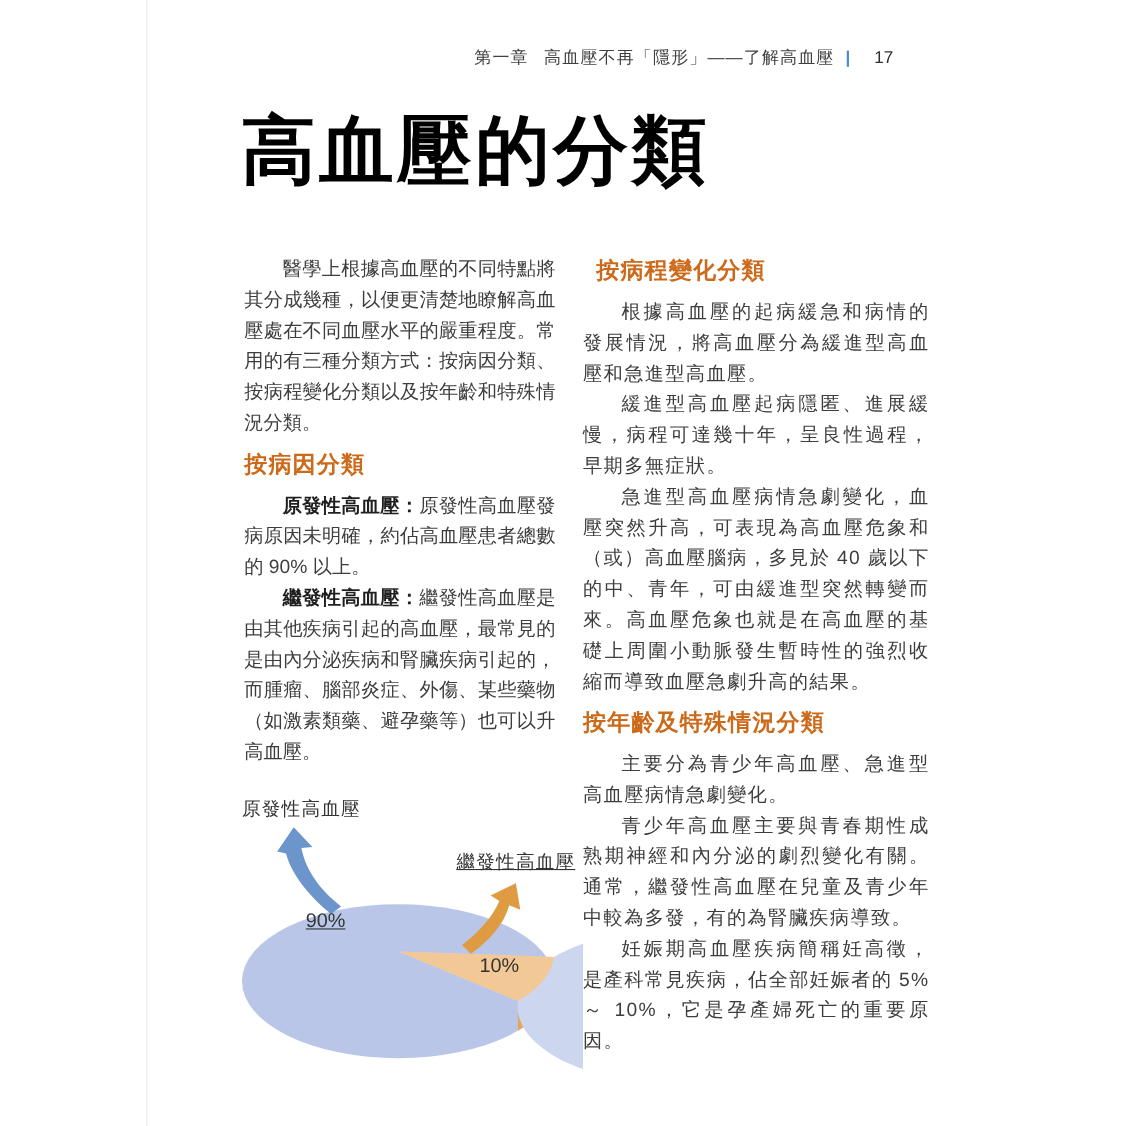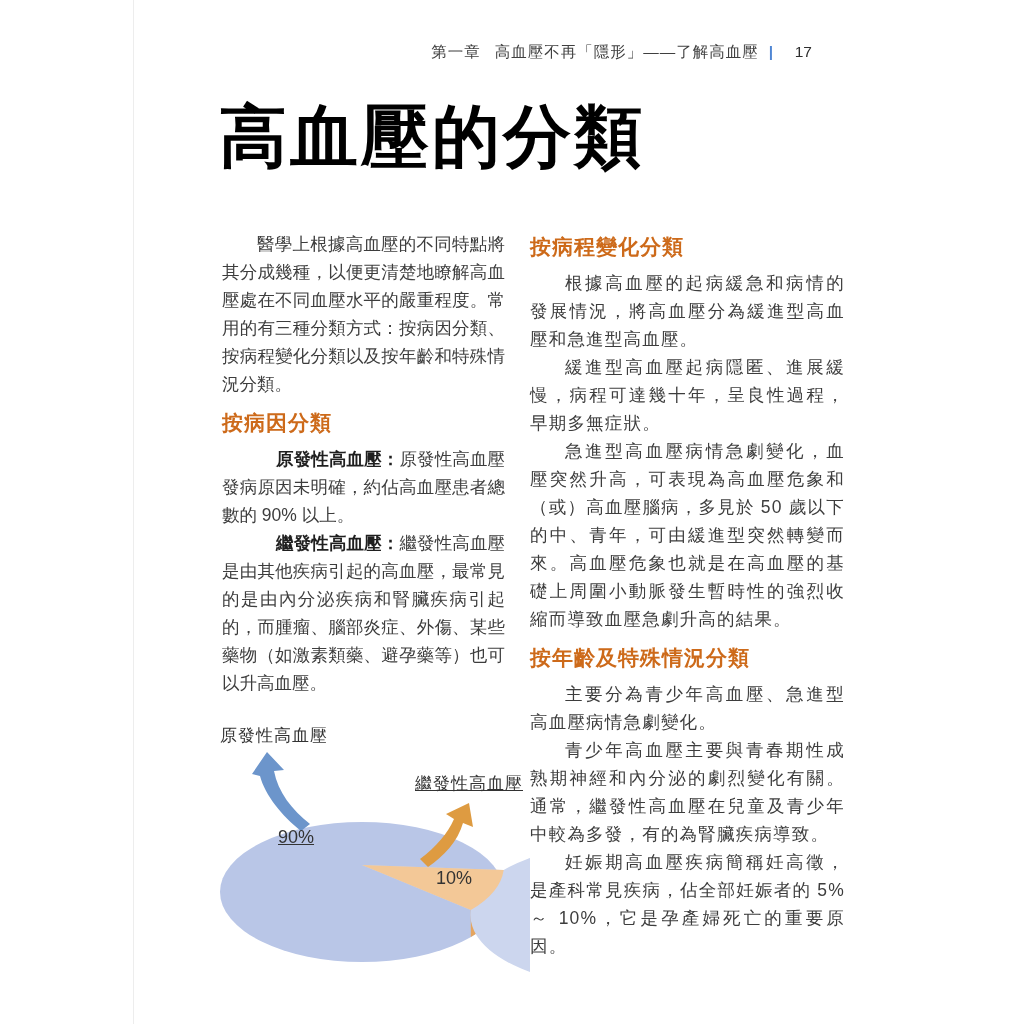--- a/index.html
+++ b/index.html
@@ -80,22 +80,22 @@
   }
   .col h2 {
     margin: 12px 0 9px 0;
     font-size: 21px;
     line-height: 26px;
     font-weight: bold;
     color: #cd6a1a;
     letter-spacing: 1px;
     text-indent: 0;
   }
-  .col-right h2:first-child { margin-top: 4px; }
-  .col strong { color: #1f1f1f; font-weight: bold; margin-left: 19px; }
+  .col-right h2:first-child { margin-top: 4px; margin-left: 12px; }
+  .col strong { color: #1f1f1f; font-weight: bold; }
   
   .pie-figure {
     position: absolute;
     left: 170px;
     top: 700px;
     width: 360px;
     height: 310px;
     margin: 0;
   }
   .pie-figure svg { position: absolute; left: 0; top: 0; }
@@ -134,21 +134,21 @@
     <p>醫學上根據高血壓的不同特點將其分成幾種，以便更清楚地瞭解高血壓處在不同血壓水平的嚴重程度。常用的有三種分類方式：按病因分類、按病程變化分類以及按年齡和特殊情況分類。</p>
     <h2>按病因分類</h2>
     <p><strong>原發性高血壓：</strong><span>原發性高血壓發病原因未明確，約佔高血壓患者總數的 90% 以上。</span></p>
     <p><strong>繼發性高血壓：</strong><span>繼發性高血壓是由其他疾病引起的高血壓，最常見的是由內分泌疾病和腎臟疾病引起的，而腫瘤、腦部炎症、外傷、某些藥物（如激素類藥、避孕藥等）也可以升高血壓。</span></p>
   </section>
 
   <section class="col col-right">
     <h2>按病程變化分類</h2>
     <p>根據高血壓的起病緩急和病情的發展情況，將高血壓分為緩進型高血壓和急進型高血壓。</p>
     <p>緩進型高血壓起病隱匿、進展緩慢，病程可達幾十年，呈良性過程，早期多無症狀。</p>
-    <p>急進型高血壓病情急劇變化，血壓突然升高，可表現為高血壓危象和（或）高血壓腦病，多見於 50 歲以下的中、青年，可由緩進型突然轉變而來。高血壓危象也就是在高血壓的基礎上周圍小動脈發生暫時性的強烈收縮而導致血壓急劇升高的結果。</p>
+    <p>急進型高血壓病情急劇變化，血壓突然升高，可表現為高血壓危象和（或）高血壓腦病，多見於 40 歲以下的中、青年，可由緩進型突然轉變而來。高血壓危象也就是在高血壓的基礎上周圍小動脈發生暫時性的強烈收縮而導致血壓急劇升高的結果。</p>
     <h2>按年齡及特殊情況分類</h2>
     <p>主要分為青少年高血壓、急進型高血壓病情急劇變化。</p>
     <p>青少年高血壓主要與青春期性成熟期神經和內分泌的劇烈變化有關。通常，繼發性高血壓在兒童及青少年中較為多發，有的為腎臟疾病導致。</p>
     <p>妊娠期高血壓疾病簡稱妊高徵，是產科常見疾病，佔全部妊娠者的 5% ～ 10%，它是孕產婦死亡的重要原因。</p>
   </section>
 
   <figure class="pie-figure">
     <svg width="360" height="310" viewBox="0 0 360 310">
 
       <ellipse cx="192" cy="192" rx="142" ry="70" fill="#b9c6e7"></ellipse>

